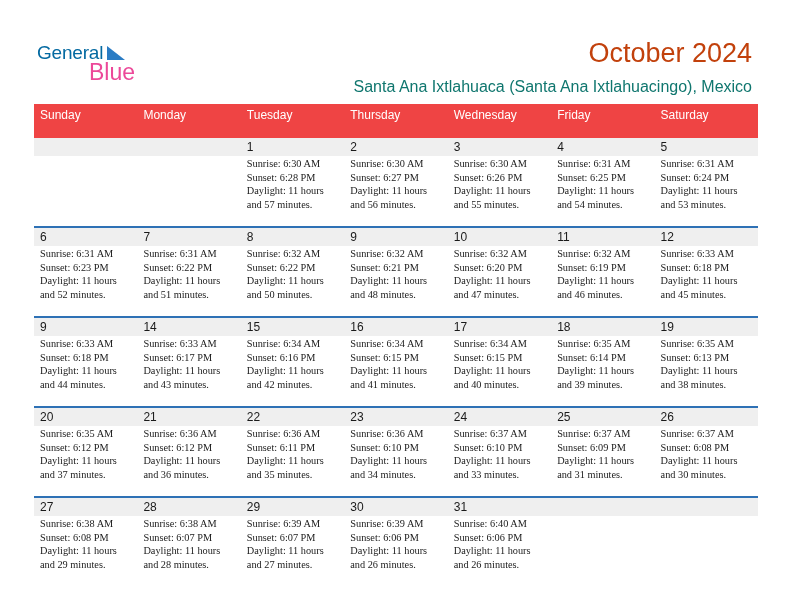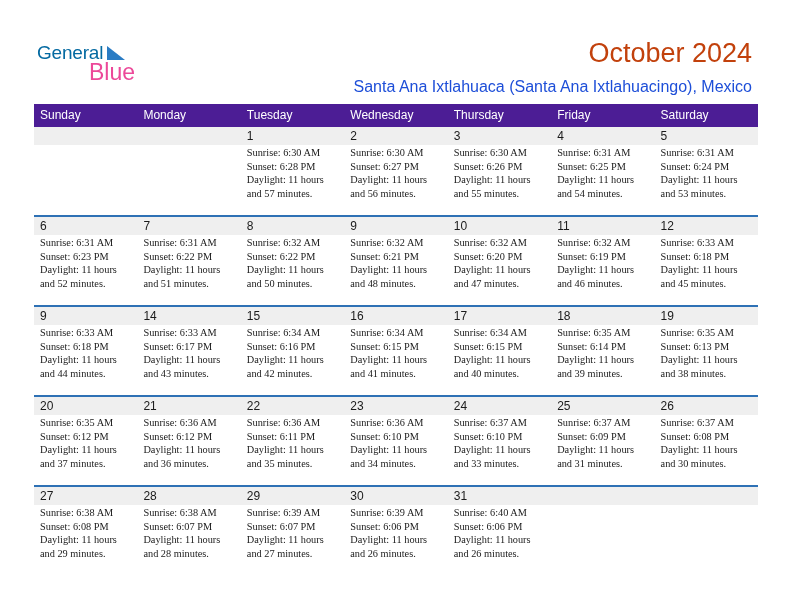--- a/index.html
+++ b/index.html
@@ -4,23 +4,23 @@
 <style>
   html, body { margin: 0; padding: 0; background: #ffffff; }
   body { width: 792px; height: 612px; position: relative; overflow: hidden;
          font-family: "Liberation Sans", sans-serif; color: #1a1a1a; }
   .logo { position: absolute; left: 37px; top: 42px; width: 100px; height: 40px; }
   .logo-general { position: absolute; left: 0; top: 0; font-size: 19px; color: #0369a1; letter-spacing: -0.2px; }
   .logo-blue { position: absolute; left: 52px; top: 17px; font-size: 23px; color: #ec4899; }
   .logo-tri { position: absolute; left: 70px; top: 4px; width: 0; height: 0;
               border-left: 18px solid #2a7cc4; border-top: 14px solid transparent; }
   .title { position: absolute; right: 40px; top: 38px; font-size: 27px; color: #c2410c; }
-  .subtitle { position: absolute; right: 40px; top: 78px; font-size: 16px; color: #1d4ed8; }
+  .subtitle { position: absolute; right: 40px; top: 78px; font-size: 16px; color: #0f766e; }
   .cal { position: absolute; left: 34px; top: 104px; width: 724px; }
-  .head { display: grid; grid-template-columns: repeat(7, 1fr); background: #4c1d95; height: 23px; }
+  .head { display: grid; grid-template-columns: repeat(7, 1fr); background: #ef4444; height: 34px; }
   .head div { color: #fff; font-size: 12px; line-height: 22px; padding-left: 6px; }
   .week { border-top: 2px solid #2e71b5; height: 88px; }
   .week:first-of-type { border-top: none; }
   .week-row { display: grid; grid-template-columns: repeat(7, 1fr); }
   .daynum-row { display: grid; grid-template-columns: repeat(7, 1fr); background: #efefef; height: 18px; }
   .daynum { font-size: 12px; line-height: 18px; padding-left: 6px; }
   .info { font-size: 10.3px; line-height: 13.6px; padding-left: 6px; padding-top: 1px; white-space: nowrap; font-family: Liberation Serif, serif; }
   .info div { height: 13.6px; }
 </style>
 </head>
@@ -33,22 +33,22 @@
 </div>
 
 <div class="title">October 2024</div>
 <div class="subtitle">Santa Ana Ixtlahuaca (Santa Ana Ixtlahuacingo), Mexico</div>
 
 <div class="cal">
   <div class="head">
     <div>Sunday</div>
     <div>Monday</div>
     <div>Tuesday</div>
+    <div>Thursday</div>
     <div>Wednesday</div>
-    <div>Thursday</div>
     <div>Friday</div>
     <div>Saturday</div>
   </div>
   <div id="weeks">
       <div class="week">
         <div class="daynum-row">
           <div class="daynum"></div>
           <div class="daynum"></div>
           <div class="daynum">1</div>
           <div class="daynum">2</div>

